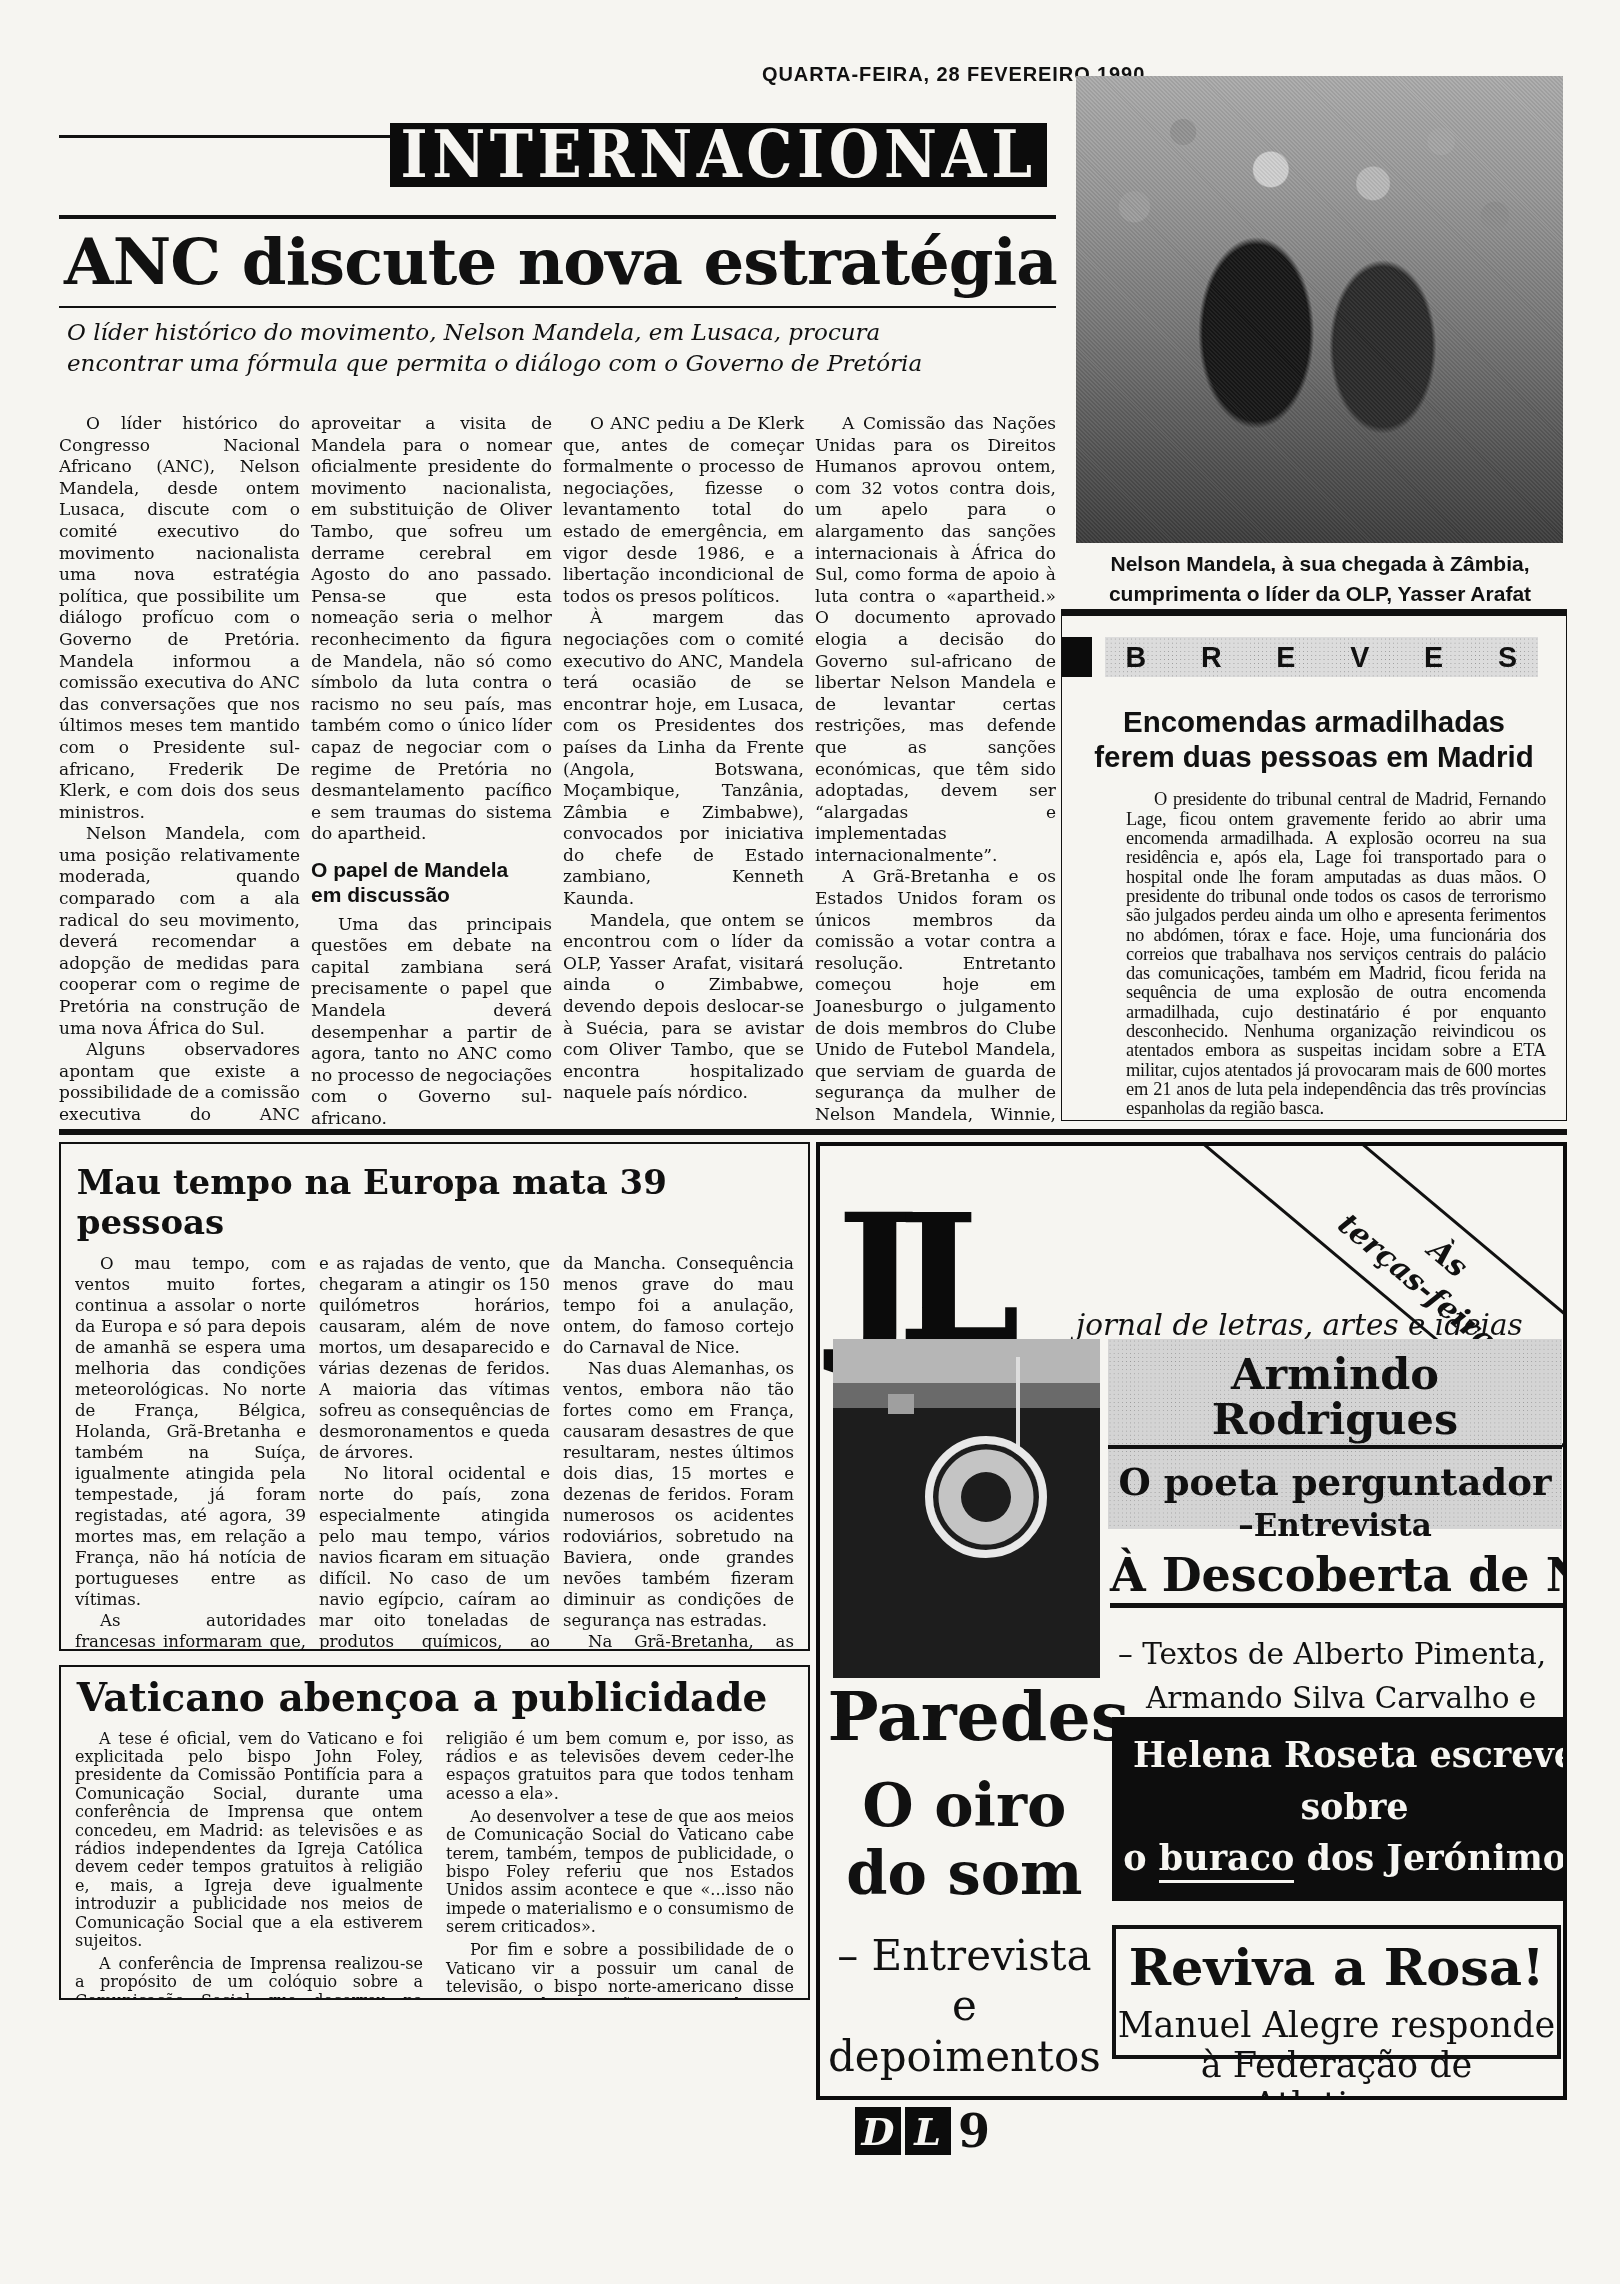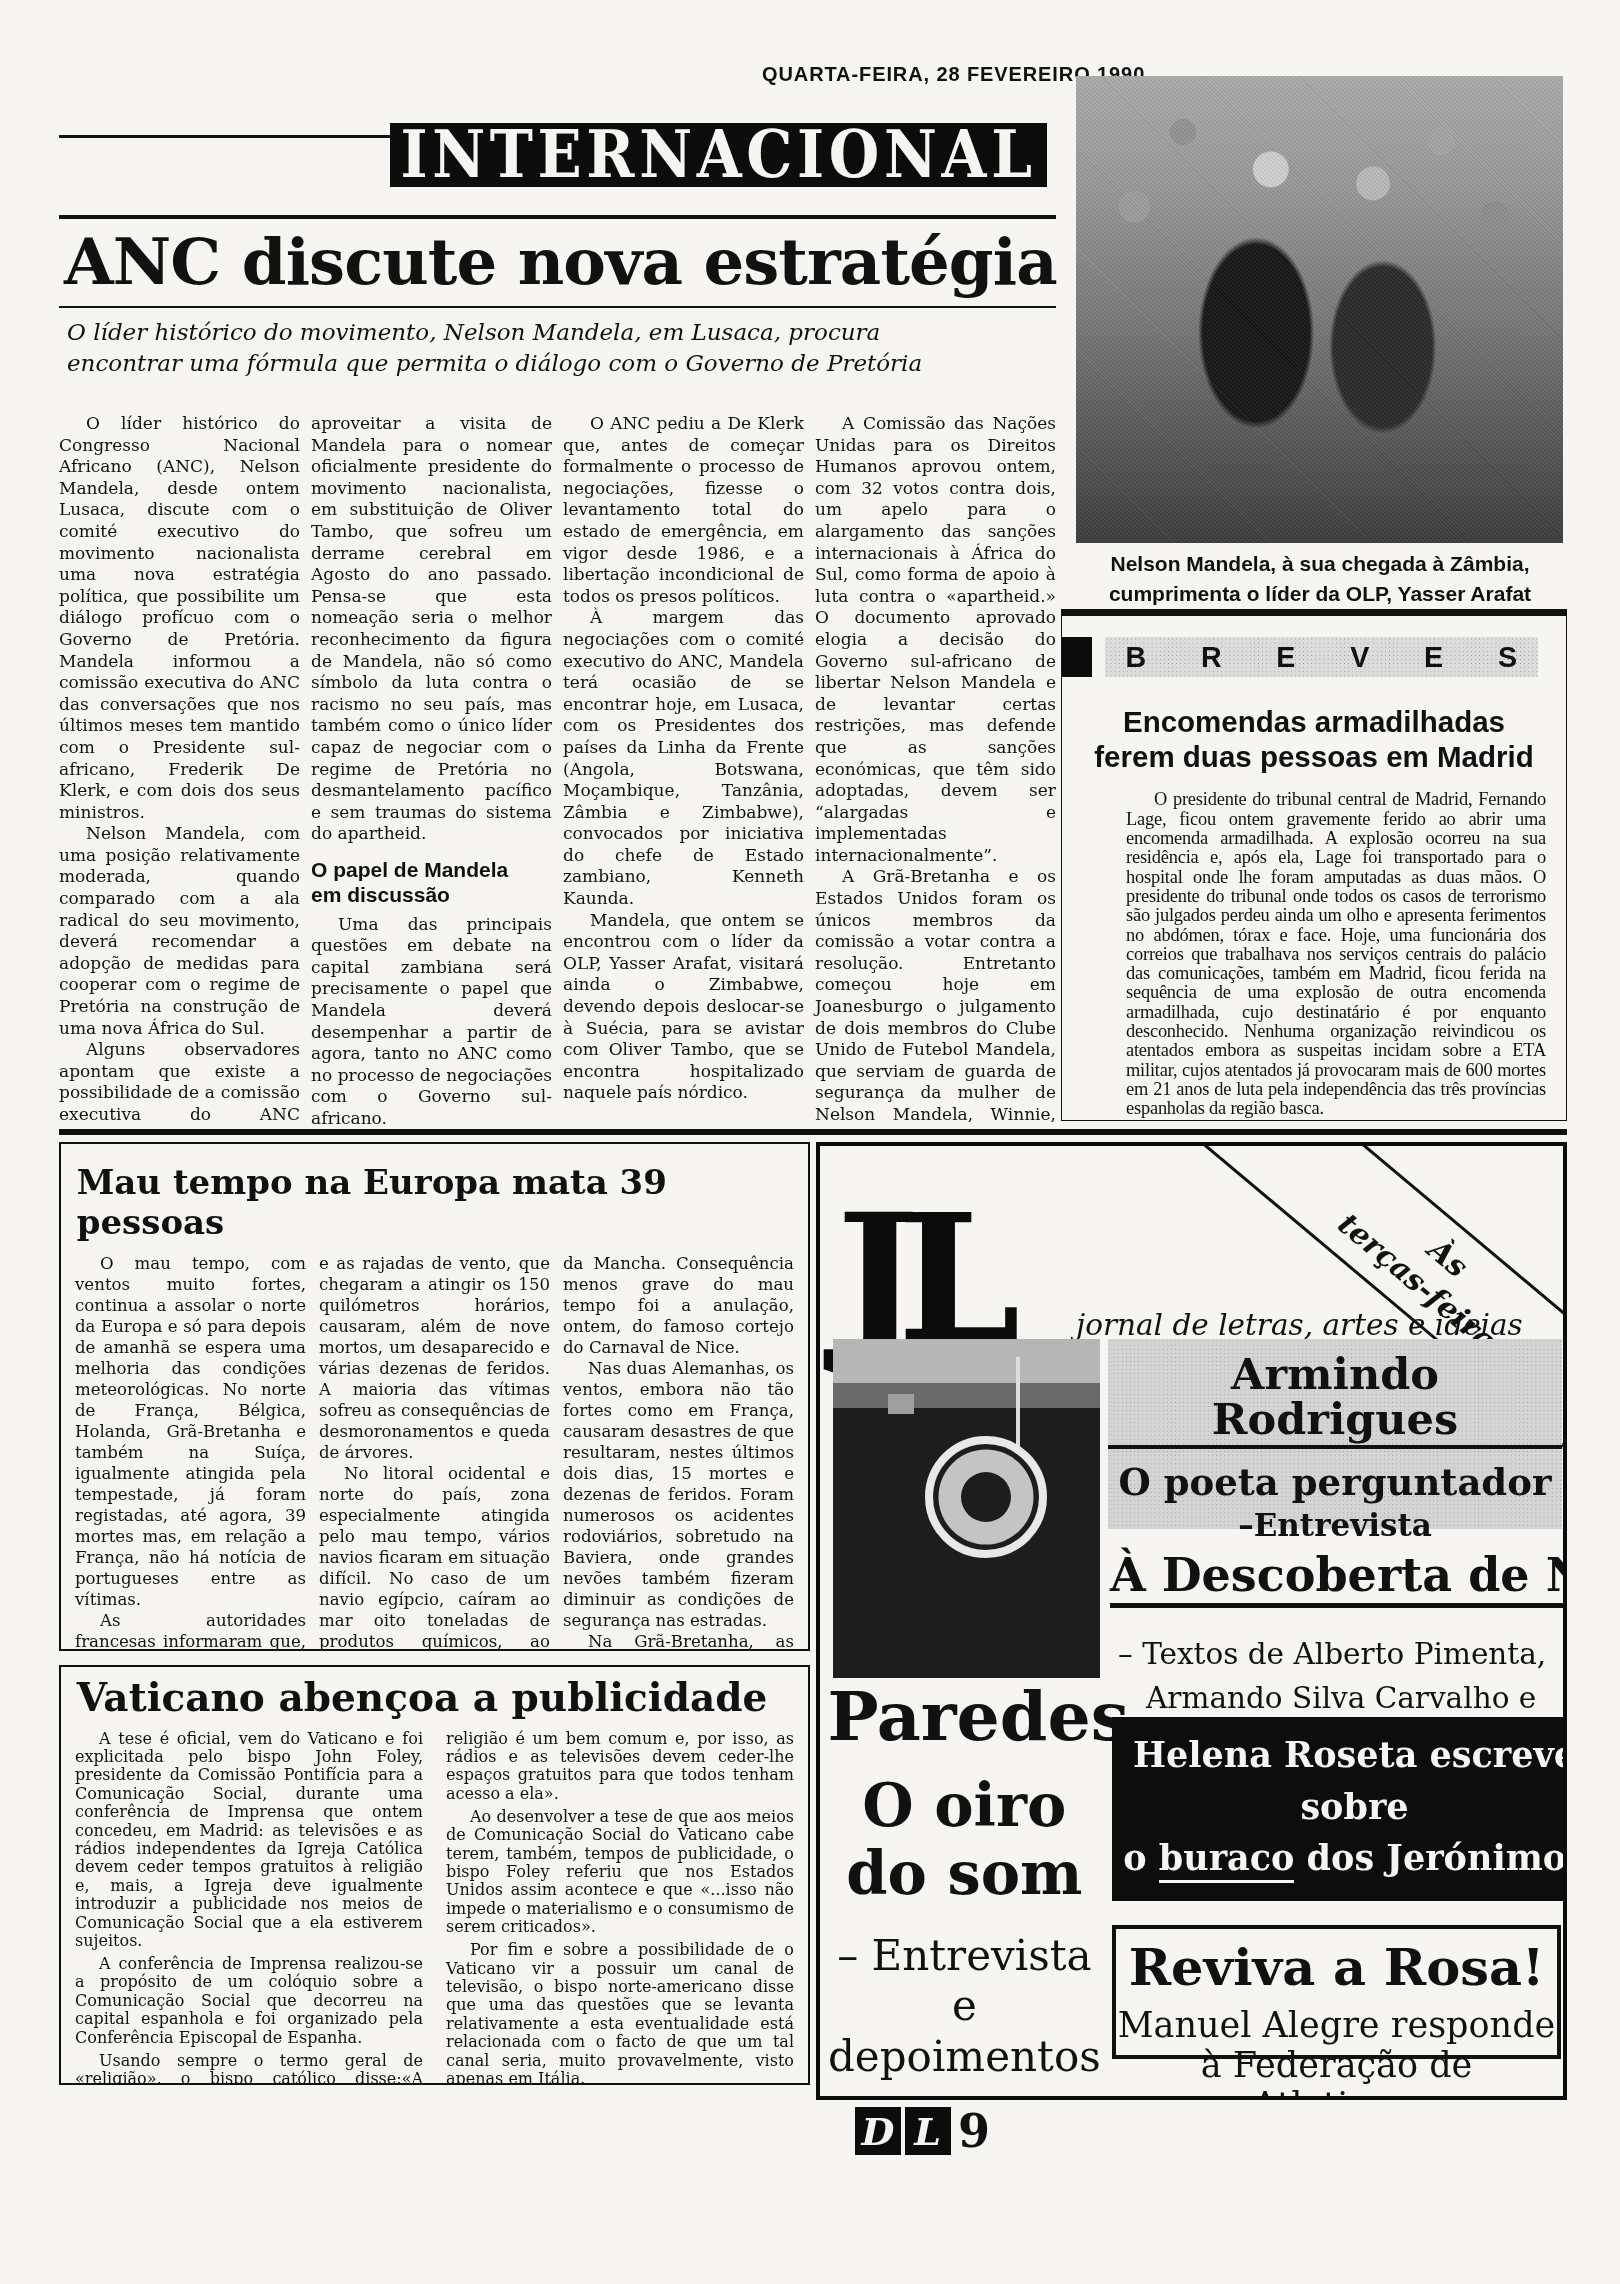--- a/index.html
+++ b/index.html
@@ -95,21 +95,21 @@
   .mau-box { left:59px; top:1142px; width:751px; height:509px; }
   .mau-headline { padding:10px 15.7px 2.8px; font-family:"DejaVu Serif","Liberation Serif",serif; font-weight:700; font-size:34px;margin-top:8px; }
   .mau-body {
     margin:8.3px 14px 0; height:433px; overflow:hidden;
     column-count:3; column-gap:13px; column-fill:auto;
     font-family:"DejaVu Serif","Liberation Serif",serif;
     font-size:16.6px; line-height:21px; text-align:justify;
   }
   .mau-body p { margin:0; text-indent:25px; }
 
-  .vat-box { left:59px; top:1665px; width:751px; height:420px; }
+  .vat-box { left:59px; top:1665px; width:751px; height:335px; }
   .vat-headline { padding:7.4px 15.7px 1.8px; font-family:"DejaVu Serif","Liberation Serif",serif; font-weight:700; font-size:39px; }
   .vat-body {
     margin:7.4px 14px 0; height:364px; overflow:hidden;
     column-count:2; column-gap:23px; column-fill:auto;
     font-family:"DejaVu Serif","Liberation Serif",serif;
     font-size:16px; line-height:18.4px; text-align:justify;
   }
   .vat-body p { margin:0 0 4.6px 0; text-indent:24px; }
 
   

